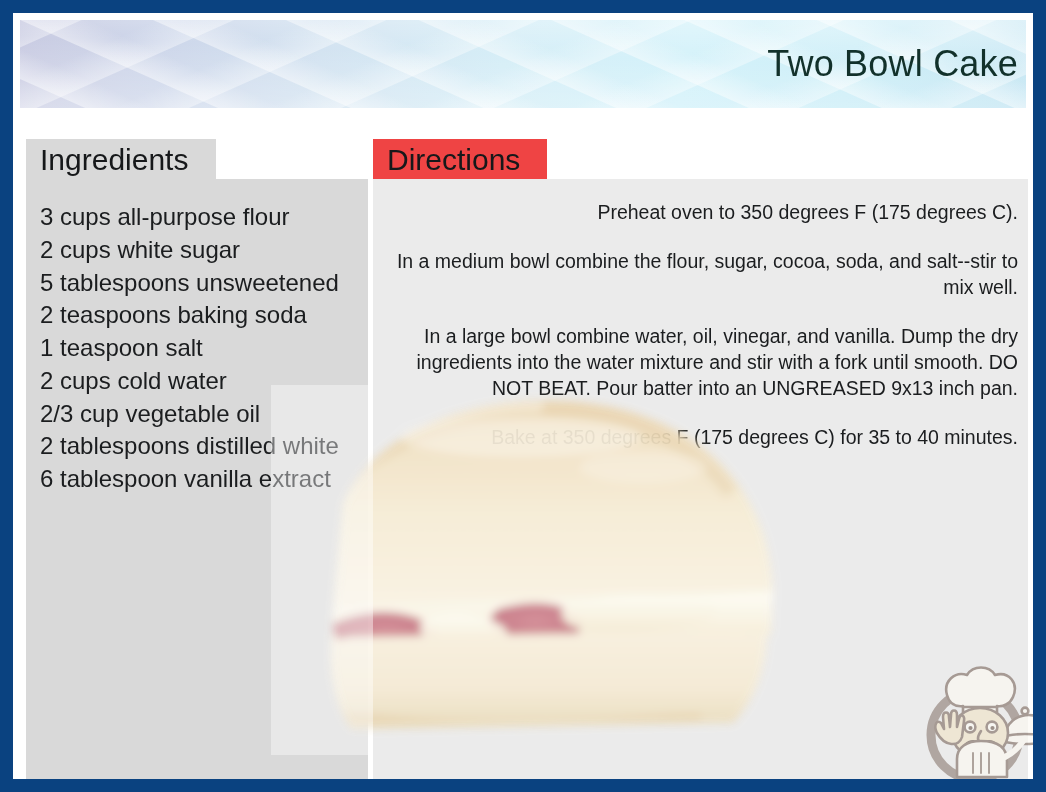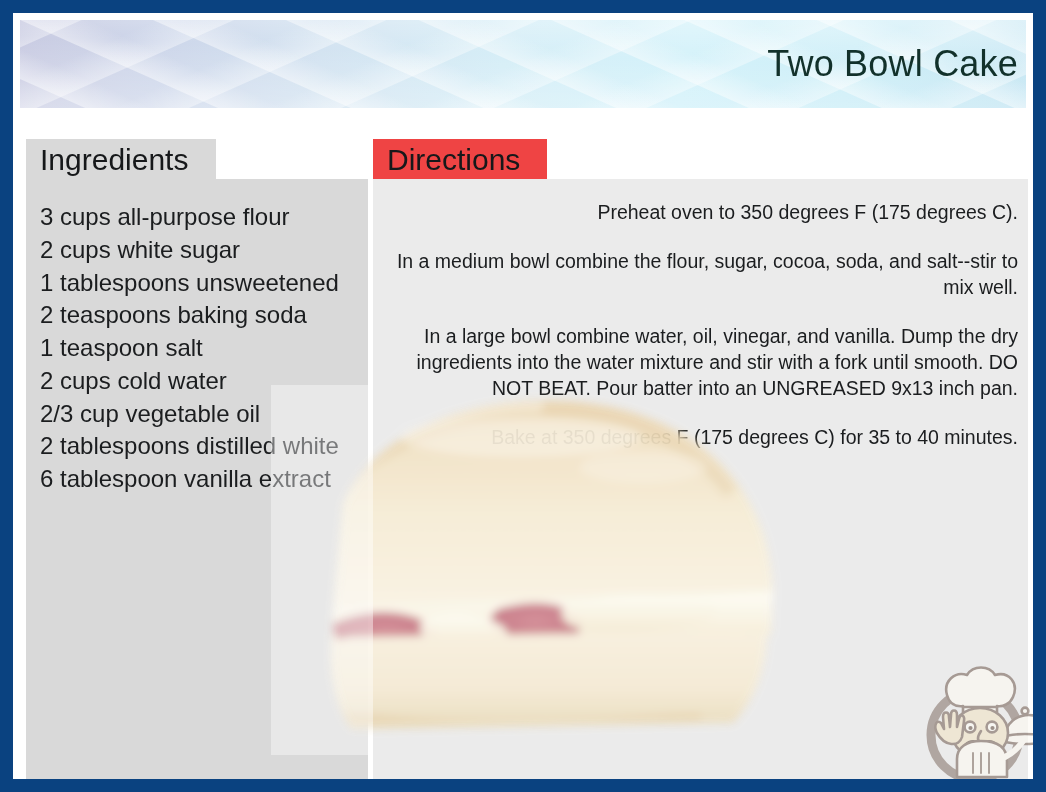--- a/index.html
+++ b/index.html
@@ -211,21 +211,21 @@
     </div>
 
     <div id="ingredients-panel" class="panel">
       <div id="ingredients-tab" class="panel-tab">
         <span class="panel-tab-label">Ingredients</span>
       </div>
       <div id="ingredients-body" class="panel-body">
         <ul id="ingredients-list">
           <li>3 cups all-purpose flour</li>
           <li>2 cups white sugar</li>
-          <li>1 tablespoons unsweetened</li>
+          <li>5 tablespoons unsweetened</li>
           <li>2 teaspoons baking soda</li>
           <li>1 teaspoon salt</li>
           <li>2 cups cold water</li>
           <li>2/3 cup vegetable oil</li>
           <li>2 tablespoons distilled white</li>
           <li>6 tablespoon vanilla extract</li>
         </ul>
       </div>
     </div>
 

